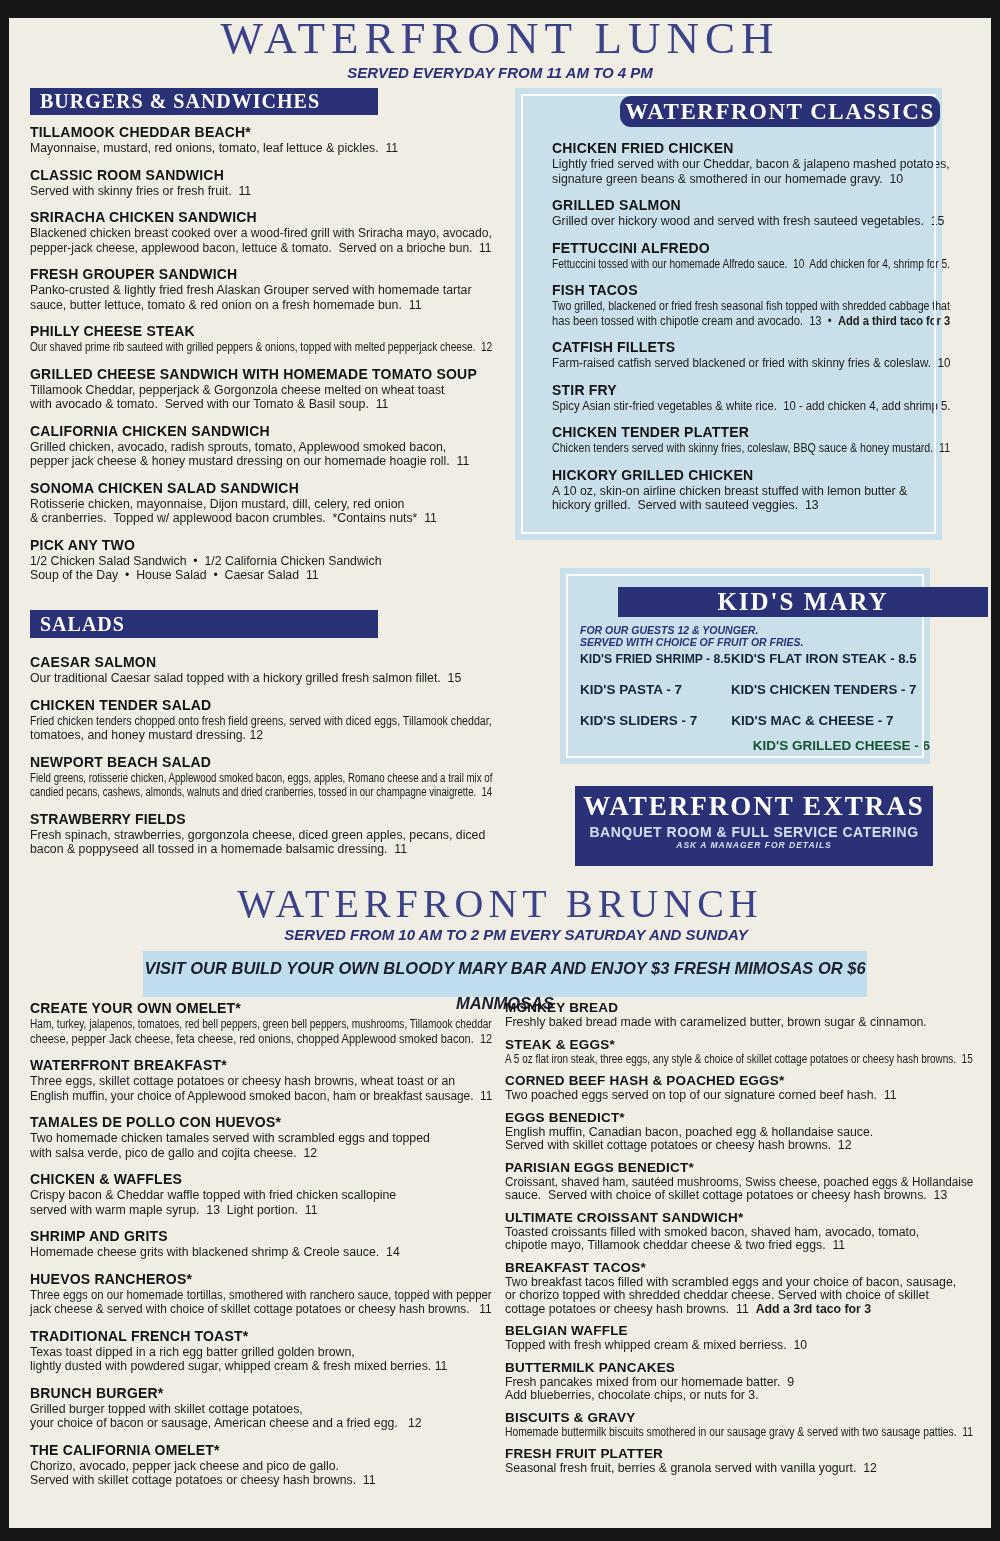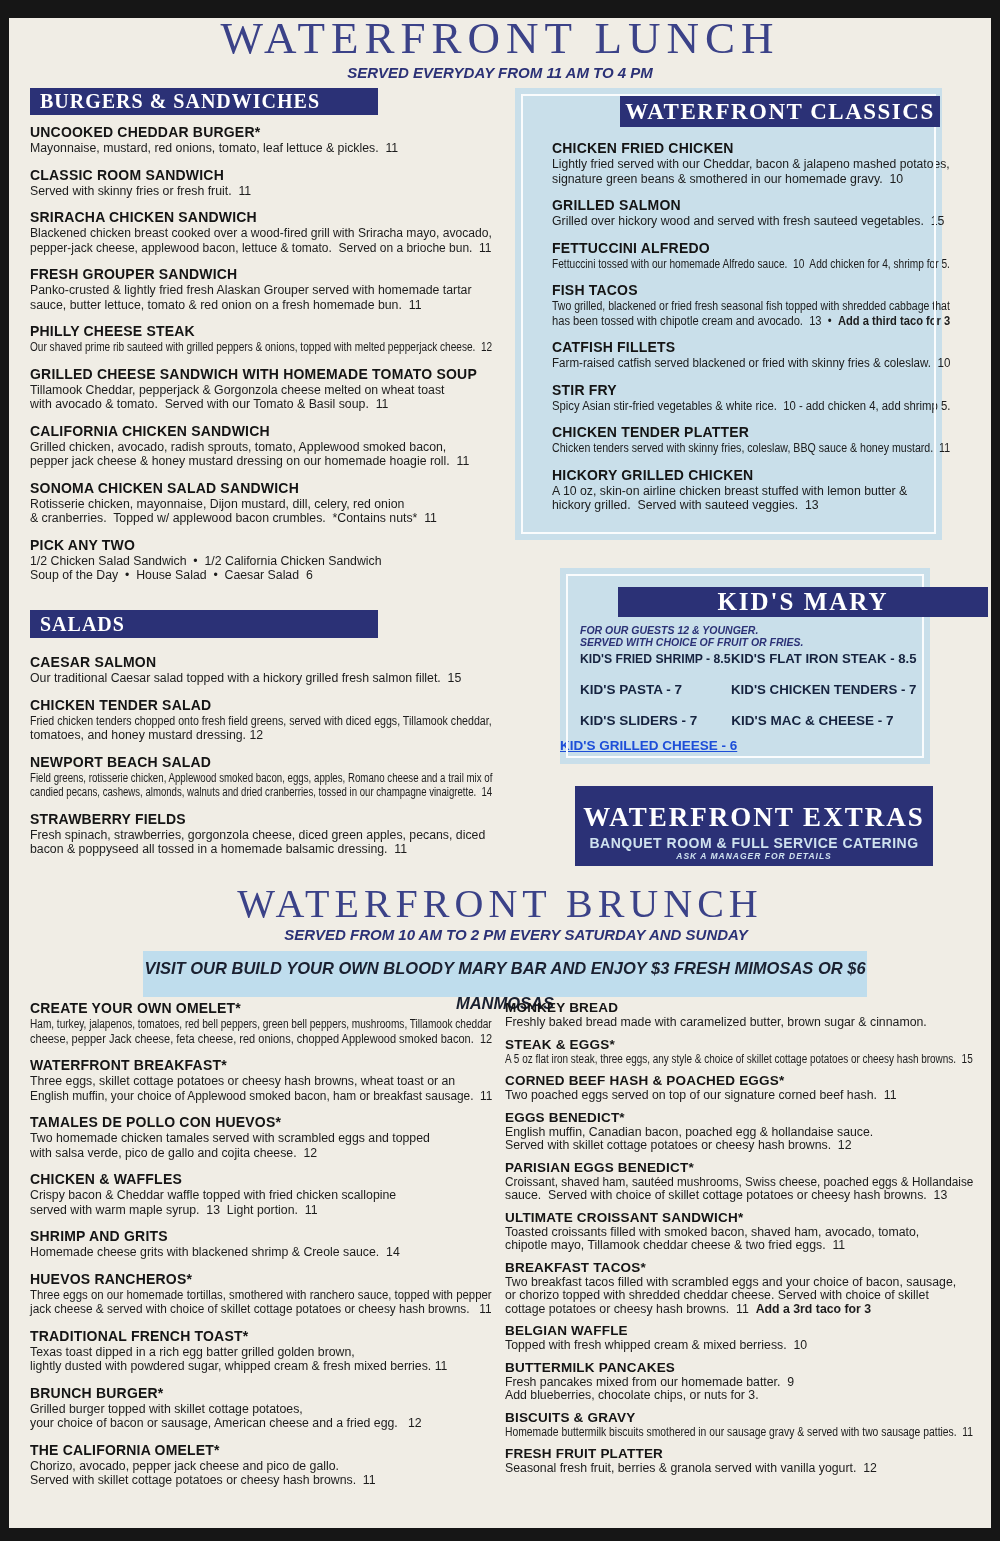--- a/index.html
+++ b/index.html
@@ -18,37 +18,37 @@
   
   .banner{position:absolute;background:var(--navy,#2b3176);color:#fff;
     font-family:"Liberation Serif",serif;font-weight:bold;z-index:5;}
   #burgers-banner{left:30px;top:88px;width:348px;height:27px;font-size:20px;line-height:27px;padding-left:10px;letter-spacing:1px;box-sizing:border-box;}
   #salads-banner{left:30px;top:610px;width:348px;height:28px;font-size:20px;line-height:28px;padding-left:10px;letter-spacing:1px;box-sizing:border-box;}
   
   .panel{position:absolute;background:var(--panel_blue,#c9dfea);}
   .panel::after{content:"";position:absolute;inset:6px;border:2px solid #fafcfd;pointer-events:none;}
   #classics-panel{left:515px;top:88px;width:427px;height:452px;}
   #classics-banner{position:absolute;left:105px;top:8px;width:320px;height:31px;
-    font-size:23px;line-height:31px;text-align:center;letter-spacing:1.5px;}
+    font-size:23px;line-height:31px;text-align:center;letter-spacing:1.5px;border-radius:11px;}
   #classics-items{position:absolute;left:18px;top:52px;width:398px;}
   #kids-panel{left:560px;top:568px;width:370px;height:196px;}
   #kids-banner{position:absolute;left:58px;top:19px;width:370px;height:30px;
     font-size:25px;line-height:30px;text-align:center;letter-spacing:2px;}
   .kids-sub-line{font-size:10.5px;font-style:italic;font-weight:bold;color:var(--navy,#2b3176);line-height:12px;}
   #kids-sub{position:absolute;left:20px;top:56px;width:330px;}
   #kids-cols{position:absolute;left:20px;top:83px;width:336px;display:flex;}
   .kids-col-left{width:45%;}
   .kids-col-right{width:55%;}
   .kid-item{font-size:13.5px;font-weight:bold;color:#16233f;height:31px;}
-  #kids-center{position:absolute;left:0;top:170px;width:100%;text-align:left;
-    font-size:13.5px;font-weight:bold;color:#1d4ed8;text-decoration:underline;}
+  #kids-center{position:absolute;left:0;top:170px;width:100%;text-align:right;
+    font-size:13.5px;font-weight:bold;color:#14532d;}
   
   #extras-box{position:absolute;left:575px;top:786px;width:358px;height:80px;
     background:var(--navy,#2b3176);color:#fff;text-align:center;z-index:5;}
-  #extras-title{font-family:"Liberation Serif",serif;font-size:27px;font-weight:bold;letter-spacing:2px;margin-top:16px;}
+  #extras-title{font-family:"Liberation Serif",serif;font-size:27px;font-weight:bold;letter-spacing:2px;margin-top:5px;}
   #extras-line1{font-size:14px;font-weight:bold;color:#cfe2ef;letter-spacing:.5px;margin-top:2px;}
   #extras-line2{font-size:8.5px;font-style:italic;font-weight:bold;color:#cfe2ef;letter-spacing:1px;}
   
   #brunch-title{top:880px;font-size:40px;letter-spacing:5px;}
   #brunch-subtitle{position:absolute;top:926px;left:16px;width:100%;text-align:center;
     font-style:italic;font-weight:bold;font-size:15px;color:var(--navy,#2b3176);}
   #promo-band{position:absolute;left:143px;top:951px;width:724px;height:46px;
     background:var(--band_blue,#bfdded);text-align:center;line-height:35px;
     font-style:italic;font-weight:bold;font-size:16.5px;color:#1a2030;}
   
@@ -76,21 +76,21 @@
 
 <div class="page">
   <div class="frame"></div>
 
   <div class="big-title" id="page-title">WATERFRONT LUNCH</div>
   <div id="page-subtitle">SERVED EVERYDAY FROM 11 AM TO 4 PM</div>
 
   <div class="banner" id="burgers-banner">BURGERS &amp; SANDWICHES</div>
   <div class="items" id="burgers-items">
       <div class="menu-item">
-        <div class="item-name"><span class="line"><span>UNCOOKED CHEDDAR BURGER*</span></span></div>
+        <div class="item-name"><span class="line"><span>TILLAMOOK CHEDDAR BEACH*</span></span></div>
         <div class="item-desc"><span class="line"><span>Mayonnaise, mustard, red onions, tomato, leaf lettuce &amp; pickles.  11</span></span></div>
       </div>
       <div class="menu-item">
         <div class="item-name"><span class="line"><span>CLASSIC ROOM SANDWICH</span></span></div>
         <div class="item-desc"><span class="line"><span>Served with skinny fries or fresh fruit.  11</span></span></div>
       </div>
       <div class="menu-item">
         <div class="item-name"><span class="line"><span>SRIRACHA CHICKEN SANDWICH</span></span></div>
         <div class="item-desc"><span class="line" style="transform: scaleX(0.985075);"><span>Blackened chicken breast cooked over a wood-fired grill with Sriracha mayo, avocado,</span></span></div>
         <div class="item-desc"><span class="line" style="transform: scaleX(0.974684);"><span>pepper-jack cheese, applewood bacon, lettuce &amp; tomato.  Served on a brioche bun.  11</span></span></div>
@@ -115,21 +115,21 @@
         <div class="item-desc"><span class="line"><span>pepper jack cheese &amp; honey mustard dressing on our homemade hoagie roll.  11</span></span></div>
       </div>
       <div class="menu-item">
         <div class="item-name"><span class="line"><span>SONOMA CHICKEN SALAD SANDWICH</span></span></div>
         <div class="item-desc"><span class="line"><span>Rotisserie chicken, mayonnaise, Dijon mustard, dill, celery, red onion</span></span></div>
         <div class="item-desc"><span class="line"><span>&amp; cranberries.  Topped w/ applewood bacon crumbles.  *Contains nuts*  11</span></span></div>
       </div>
       <div class="menu-item">
         <div class="item-name"><span class="line"><span>PICK ANY TWO</span></span></div>
         <div class="item-desc"><span class="line"><span>1/2 Chicken Salad Sandwich  •  1/2 California Chicken Sandwich</span></span></div>
-        <div class="item-desc"><span class="line"><span>Soup of the Day  •  House Salad  •  Caesar Salad  6</span></span></div>
+        <div class="item-desc"><span class="line"><span>Soup of the Day  •  House Salad  •  Caesar Salad  11</span></span></div>
       </div>
     </div>
 
   <div class="banner" id="salads-banner">SALADS</div>
   <div class="items" id="salads-items">
       <div class="menu-item">
         <div class="item-name"><span class="line"><span>CAESAR SALMON</span></span></div>
         <div class="item-desc"><span class="line"><span>Our traditional Caesar salad topped with a hickory grilled fresh salmon fillet.  15</span></span></div>
       </div>
       <div class="menu-item">

